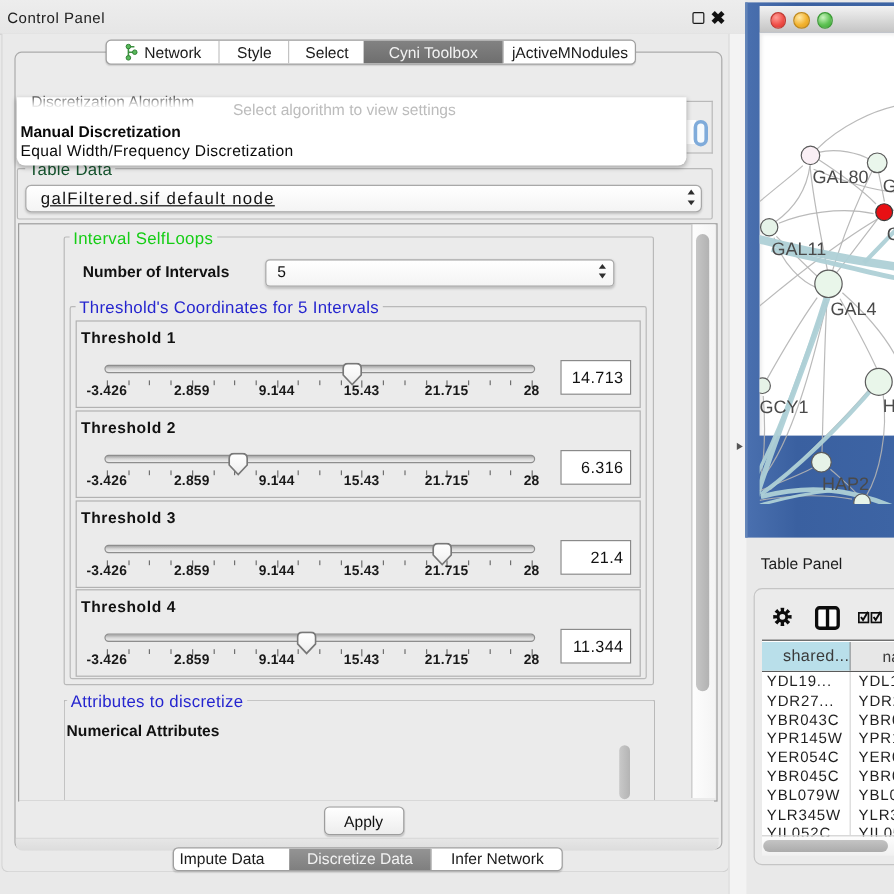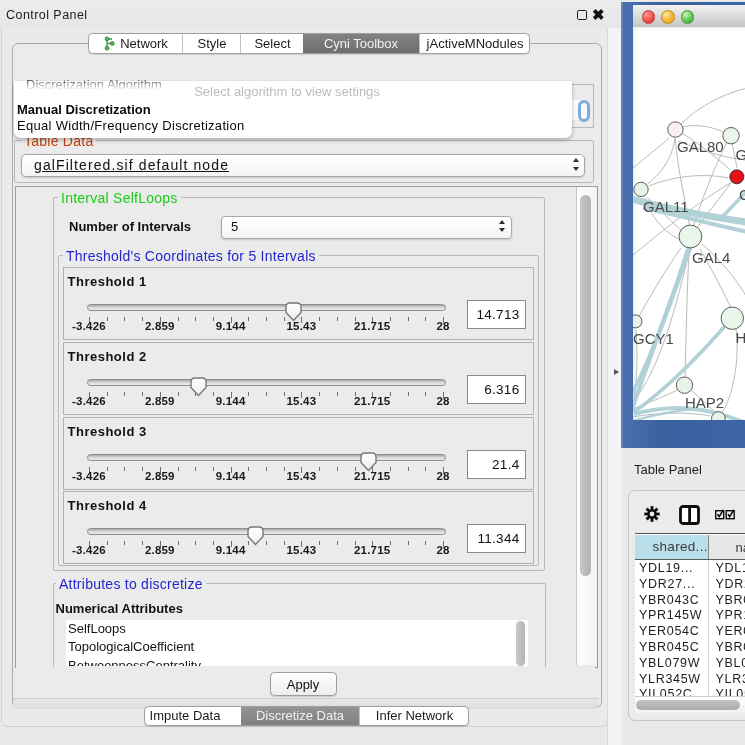--- a/index.html
+++ b/index.html
@@ -22,21 +22,21 @@
   
   .seg{position:absolute;background:#fff;border:1px solid #9f9f9f;border-radius:4.5px;overflow:hidden;
      box-shadow:0 1px 1px rgba(0,0,0,0.12);}
   #toptabs{left:88px;top:32.5px;width:440px;height:19.5px;}
   .seg .it{position:absolute;top:0;height:100%;display:flex;align-items:center;justify-content:center;
      font-size:13px;color:#1b1b1b;}
   .seg .sepl{border-left:1px solid #c3c3c3;}
   .seg .dark{background:linear-gradient(#828282,#6e6e6e);color:#f2f2f2;}
   
   .group{position:absolute;border:1px solid #b9b9b9;border-radius:2px;}
-  .gtitle{position:absolute;background:#ebebeb;padding:0 3px;font-size:14px;letter-spacing:0.25px;color:#c2410c;line-height:14px;}
+  .gtitle{position:absolute;background:#ebebeb;padding:0 3px;font-size:14px;letter-spacing:0.25px;color:#14532d;line-height:14px;}
   
   .combo{position:absolute;background:linear-gradient(#ffffff,#f4f4f4);border:1px solid #a8a8a8;
      border-radius:5px;box-shadow:0 1px 2px rgba(0,0,0,0.18);font-size:13px;color:#111;}
   .combo .txt{position:absolute;left:12px;top:3px;}
   .arr{position:absolute;width:0;height:0;}
   .arr.up{border-left:3px solid transparent;border-right:3px solid transparent;border-bottom:4.5px solid #2e2e2e;}
   .arr.dn{border-left:3px solid transparent;border-right:3px solid transparent;border-top:4.5px solid #2e2e2e;}
   
   #scrollpane{position:absolute;left:15px;top:186px;width:581px;height:480px;border:1px solid #9d9d9d;background:#ebebeb;}
   
@@ -69,21 +69,21 @@
      -webkit-mask-image:linear-gradient(rgba(0,0,0,0.9) 25%,rgba(0,0,0,0.35) 60%,rgba(0,0,0,0) 88%);mask-image:linear-gradient(rgba(0,0,0,0.9) 25%,rgba(0,0,0,0.35) 60%,rgba(0,0,0,0) 88%);}
   
   #bottabs{left:144px;top:705.5px;width:323px;height:18px;}
   
   #divstrip{position:absolute;left:607px;top:28px;width:14px;height:717px;background:#f3f3f3;border-left:1px solid #dadada;}
   #bluewin{position:absolute;left:621px;top:2px;width:124px;height:446px;background:linear-gradient(90deg,#4a70af,#3a60a0 35%,#3d64a4);}
   #bluewin .hl{position:absolute;left:0;top:0;width:2px;height:446px;background:#6284b8;}
   #wtitle{position:absolute;left:12px;top:2.5px;width:112px;height:22.5px;
      background:linear-gradient(#f2f2f2,#c4c4c4);border-bottom:1px solid #8f8f8f;}
   .tl{position:absolute;top:5.5px;width:11.5px;height:11.5px;border-radius:50%;}
-  #canvas{position:absolute;left:12px;top:25px;width:112px;height:393px;background:#fff;box-shadow:inset 2px 2px 3px rgba(0,0,0,0.07);}
+  #canvas{position:absolute;left:12px;top:25px;width:112px;height:336px;background:#fff;box-shadow:inset 2px 2px 3px rgba(0,0,0,0.07);}
   
   #tpanellab{position:absolute;left:634px;top:462px;font-size:13px;color:#1d1d1d;}
   #tablebox{position:absolute;left:628px;top:490px;width:130px;height:229px;background:#ebebeb;
      border:1px solid #c5c5c5;border-radius:7px;}
   #tbl{position:absolute;left:635px;top:533px;width:110px;height:163px;background:#fff;border-top:1.5px solid #4e4e4e;overflow:hidden;}
   #thead{position:absolute;left:635px;top:534.5px;width:110px;height:24px;border-bottom:1.5px solid #5a5a5a;overflow:hidden;}
   #thead .h1{position:absolute;left:0;top:0;width:72.5px;height:24px;background:#b9dfea;border-right:1px solid #8a8a8a;}
   #thead .h1 span{position:absolute;left:17.5px;top:4.5px;font-size:13.5px;letter-spacing:0.3px;color:#3a3a3a;}
   #thead .h2{position:absolute;left:73.5px;top:0;width:37px;height:24px;background:#e7e7e7;}
   #thead .h2 span{position:absolute;left:100px;top:5px;font-size:13px;color:#3a3a3a;}
@@ -321,25 +321,20 @@
       </defs>
       <path d="M 1,5 Q 1,1 5,1 L 12,1 Q 16,1 16,5 L 16,10.5 L 8.5,18.5 L 1,10.5 Z" fill="url(#thg3)" stroke="#787878" stroke-width="1.4"></path>
     </svg>
 <div class="vbox" style="top:524.0px">
       <span>11.344</span>
     </div>
 
 <div class="group" style="left:52.5px;top:583px;width:491px;height:100px;border-bottom:none;"></div>
 <div class="gtitle" style="left:56px;top:577px;color:#2525cf;">Attributes to discretize</div>
 <div class="abs" style="left:55.5px;top:601px;font-size:13px;font-weight:bold;color:#111;">Numerical Attributes</div>
-<div id="numlist">
-      <div>SelfLoops</div>
-      <div>TopologicalCoefficient</div>
-      <div>BetweennessCentrality</div>
-    </div>
 <div id="listsb"></div>
 
 <div class="abs" style="left:16px;top:667px;width:579px;height:29px;background:#ebebeb;"></div>
 
 <div id="apply">Apply</div>
 <div class="seg abs" id="bottabs">
   <div class="it" style="left:0;width:80px;text-align:center;">Impute Data</div>
   <div class="it dark" style="left:96px;width:118px;background:linear-gradient(#949494,#7f7f7f);">Discretize Data</div>
   <div class="it sepl" style="left:214px;width:109px;">Infer Network</div>
 </div>

